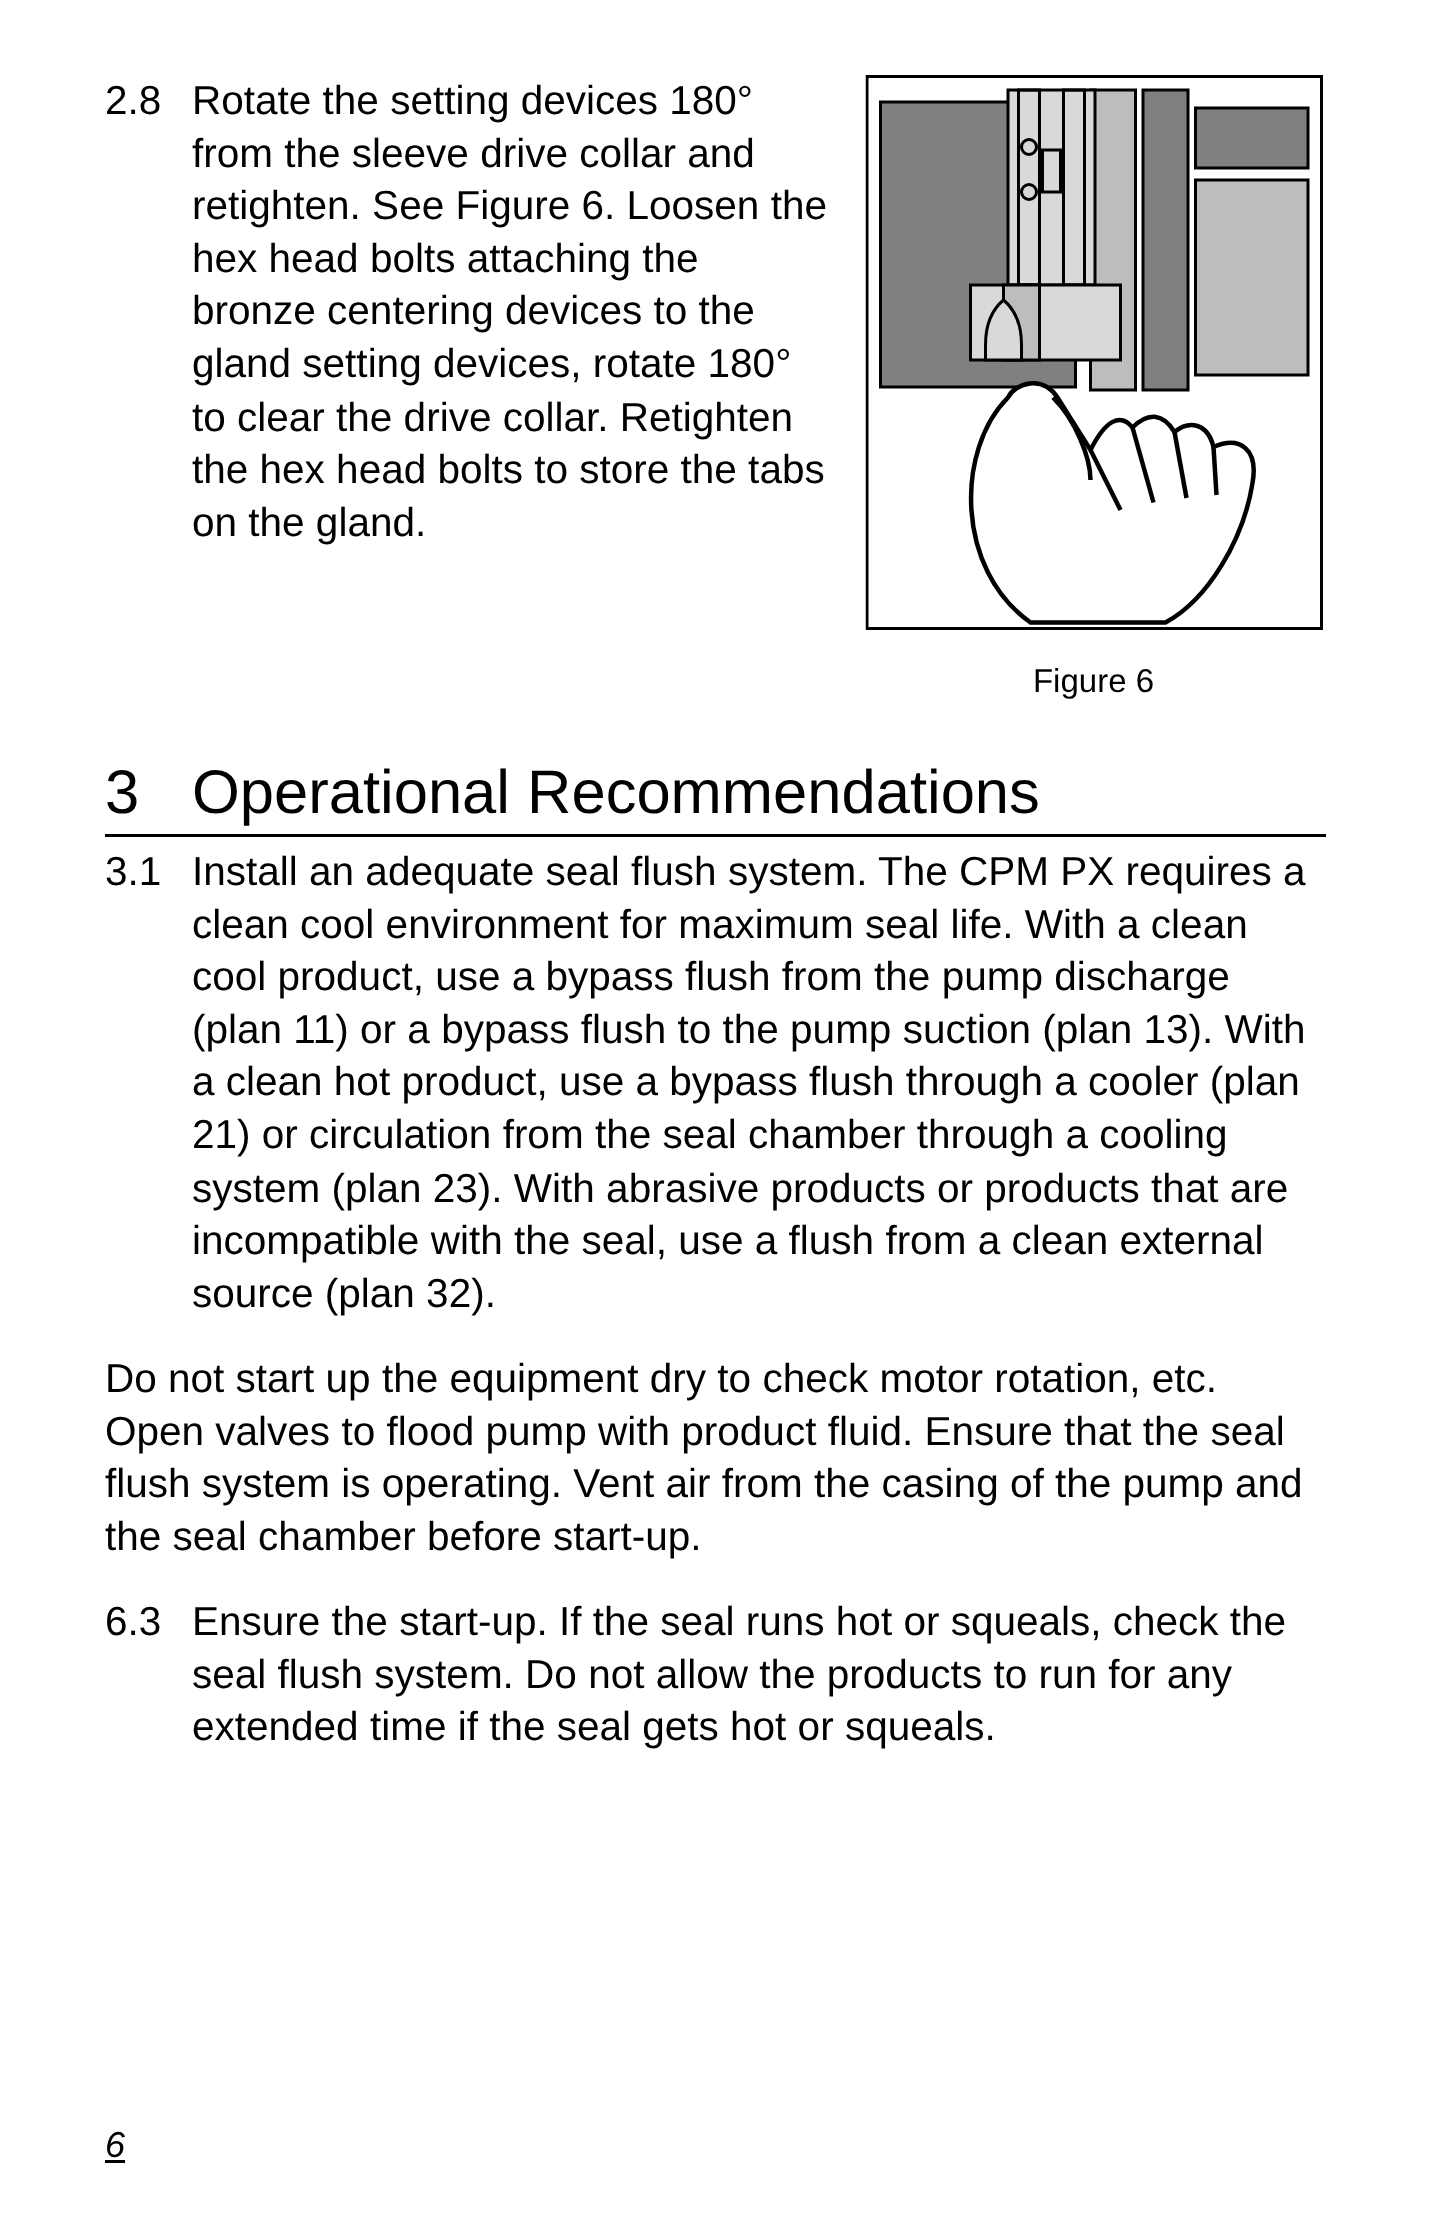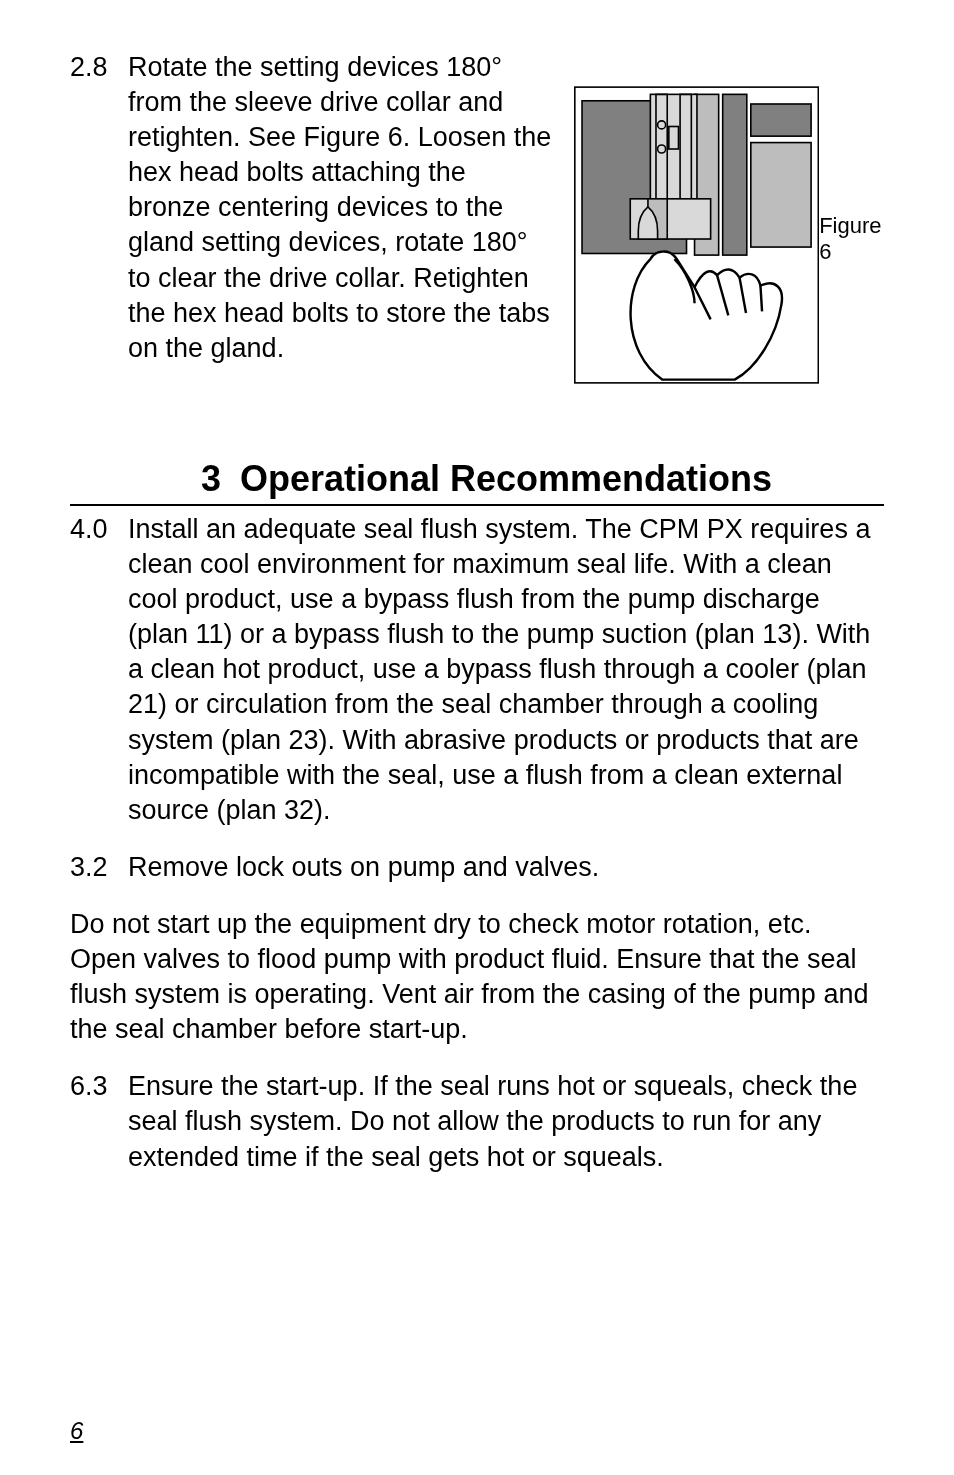--- a/index.html
+++ b/index.html
@@ -19,48 +19,48 @@
   .top {
     display: flex;
     gap: 20px;
   }
   .top-text {
     flex: 1;
   }
   .figwrap {
     width: 310px;
     display: flex;
-    flex-direction: row;
+    flex-direction: column;
     align-items: center;
+    gap: 13px;
   }
   .figcap {
     font-size: 22px;
     margin-top: 8px;
   }
   .item {
     display: flex;
     margin-bottom: 22px;
   }
   .num {
     width: 58px;
     flex-shrink: 0;
     font-size: 27px;
     line-height: 1.3;
   }
   .body {
     font-size: 27px;
     line-height: 1.3;
   }
   h2.section {
-    font-size: 36px;
-    font-weight: bold;
+    font-size: 41px;
+    font-weight: normal;
     margin: 38px 0 6px 0;
     padding-bottom: 4px;
     border-bottom: 2px solid #000;
-    text-align: center;
   }
   h2.section .sn {
     display: inline-block;
     width: 58px;
   }
   .pagenum {
     position: absolute;
     bottom: 30px;
     left: 70px;
     font-style: italic;
@@ -121,32 +121,26 @@
       </svg>
       <div class="figcap">Figure 6</div>
     </div>
   </div>
 
   <h2 class="section">
     <span class="sn">3</span><span>Operational Recommendations</span>
   </h2>
 
   <div class="item">
-    <div class="num">4.0</div>
+    <div class="num">3.1</div>
     <div class="body">
       <span>Install an </span><b>adequate seal flush</b><span> system. The CPM PX requires a clean cool environment for maximum seal life. With a clean cool product, use a bypass flush from the pump discharge (plan 11) or a bypass flush to the pump suction (plan 13). With a clean hot product, use a bypass flush through a cooler (plan 21) or circulation from the seal chamber through a cooling system (plan 23). With abrasive products or products that are incompatible with the seal, use a flush from a clean external source (plan 32).</span>
     </div>
   </div>
 
-  <div class="item">
-    <div class="num">3.2</div>
-    <div class="body">
-      <b>Remove lock outs</b><span> on pump and valves.</span>
-    </div>
-  </div>
 
   <div class="item">
     <div class="body">
       <b>Do not start up the equipment dry</b><span> to check motor rotation, etc. Open valves to flood pump with product fluid. Ensure that the seal flush system is operating. Vent air from the casing of the pump and the seal chamber before start-up.</span>
     </div>
   </div>
 
   <div class="item">
     <div class="num">6.3</div>
     <div class="body">

